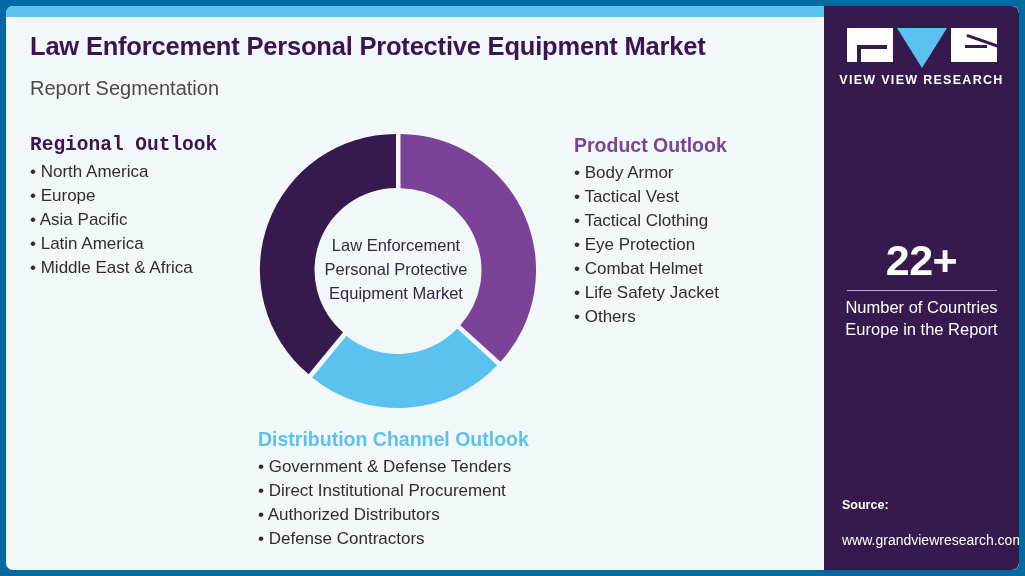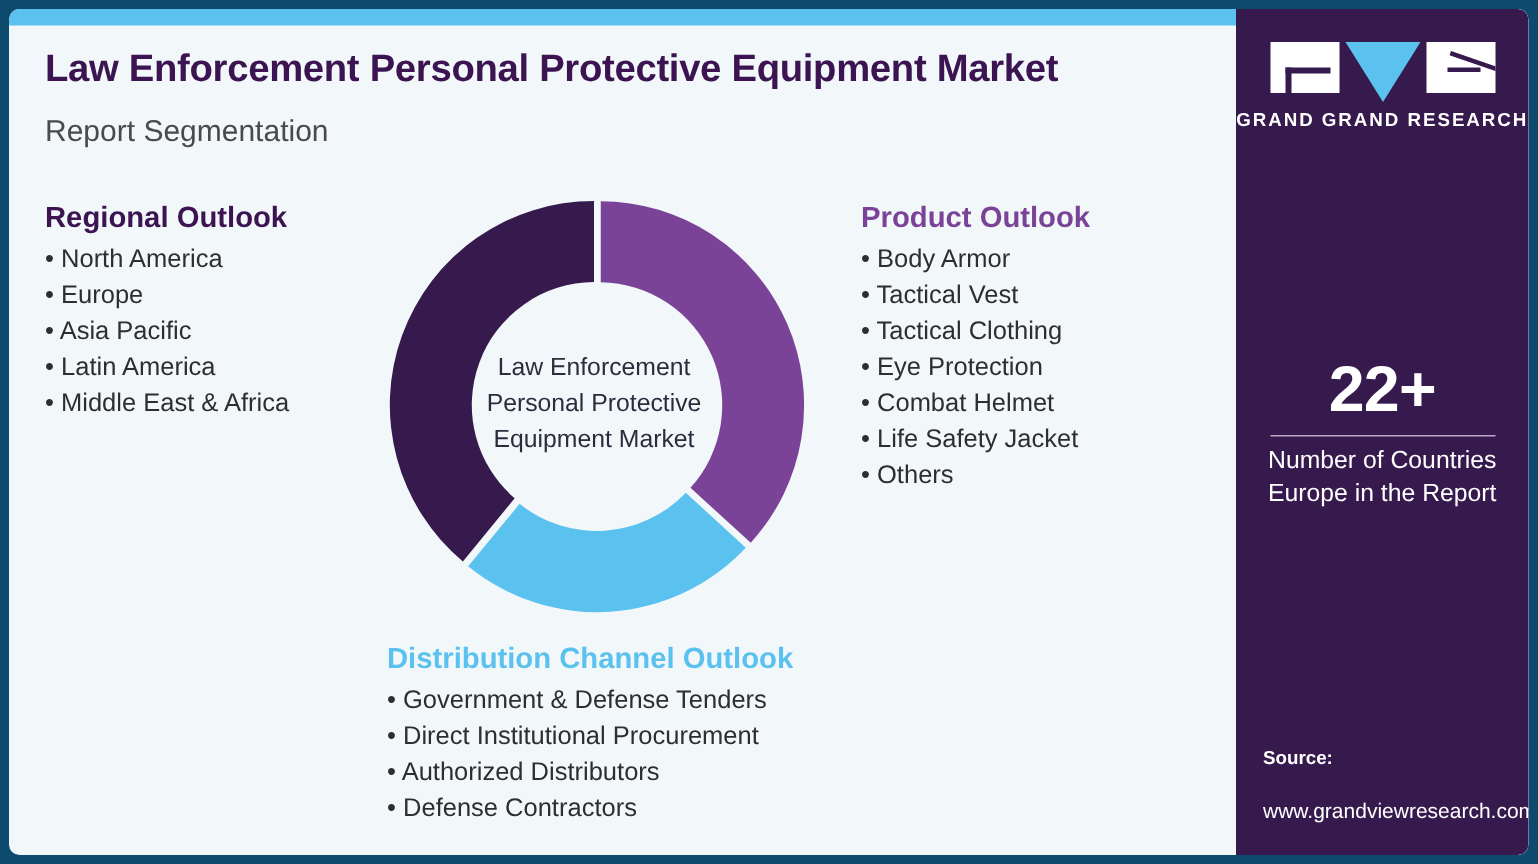--- a/index.html
+++ b/index.html
@@ -5,21 +5,21 @@
   * { box-sizing: border-box; margin: 0; padding: 0; }
   html, body {
     width: 1025px; height: 576px;
     background: #000;
     font-family: "Liberation Sans", sans-serif;
     overflow: hidden;
   }
   #canvas {
     position: relative;
     width: 1025px; height: 576px;
-    background: #0c4a6e;
+    background: #0369a1;
   }
   
   .card {
     position: absolute;
     left: 6px; top: 6px;
     width: 1013px; height: 564px;
     background: #f2f7fa;
     border-radius: 7px;
     overflow: hidden;
   }
@@ -167,21 +167,21 @@
     line-height: 1.41;
     white-space: nowrap;
   }
   .block-list li::before {
     content: "• ";
   }
   .regional {
     position: absolute;
     left: 24px; top: 128px;
   }
-  .regional .block-head { color: #3b1451; }
+  .regional .block-head { color: #3b1451; font-family: Liberation Mono, monospace; }
   .product {
     position: absolute;
     left: 568px; top: 128px;
   }
   .product .block-head { color: #7b4397; }
   .distribution {
     position: absolute;
     left: 252px; top: 422px;
   }
   .distribution .block-head { color: #5bc2ef; }
@@ -272,21 +272,21 @@
     </div>
 
     <div class="right-panel">
 
       <div class="logo-wrap">
         <div class="logo-marks">
           <div class="logo-g"></div>
           <div class="logo-v"></div>
           <div class="logo-r"></div>
         </div>
-        <div class="logo-text">GRAND GRAND RESEARCH</div>
+        <div class="logo-text">VIEW VIEW RESEARCH</div>
       </div>
 
       <div class="stat-wrap">
         <div class="stat-number">22+</div>
         <div class="stat-divider"></div>
         <div class="stat-label">
           <div>Number of Countries</div>
           <div>Europe in the Report</div>
         </div>
       </div>

